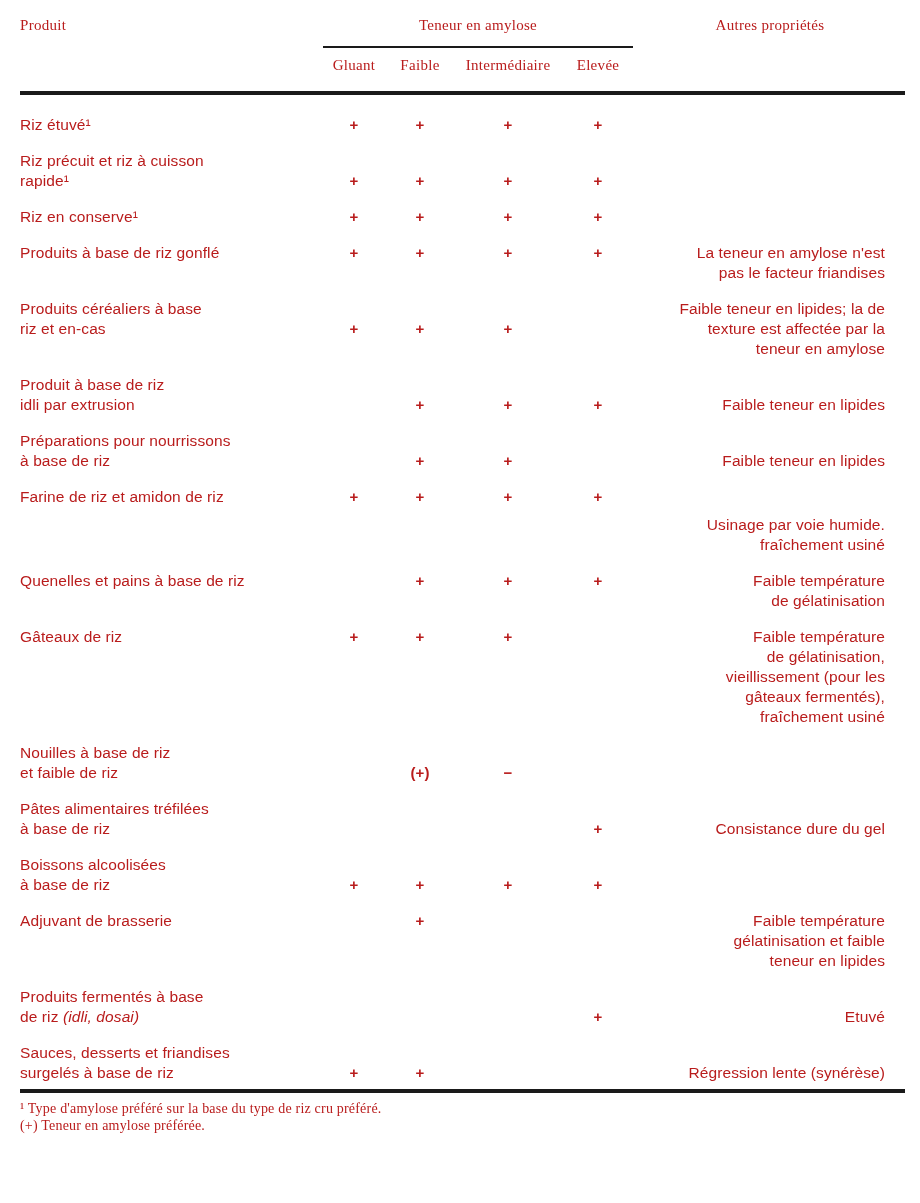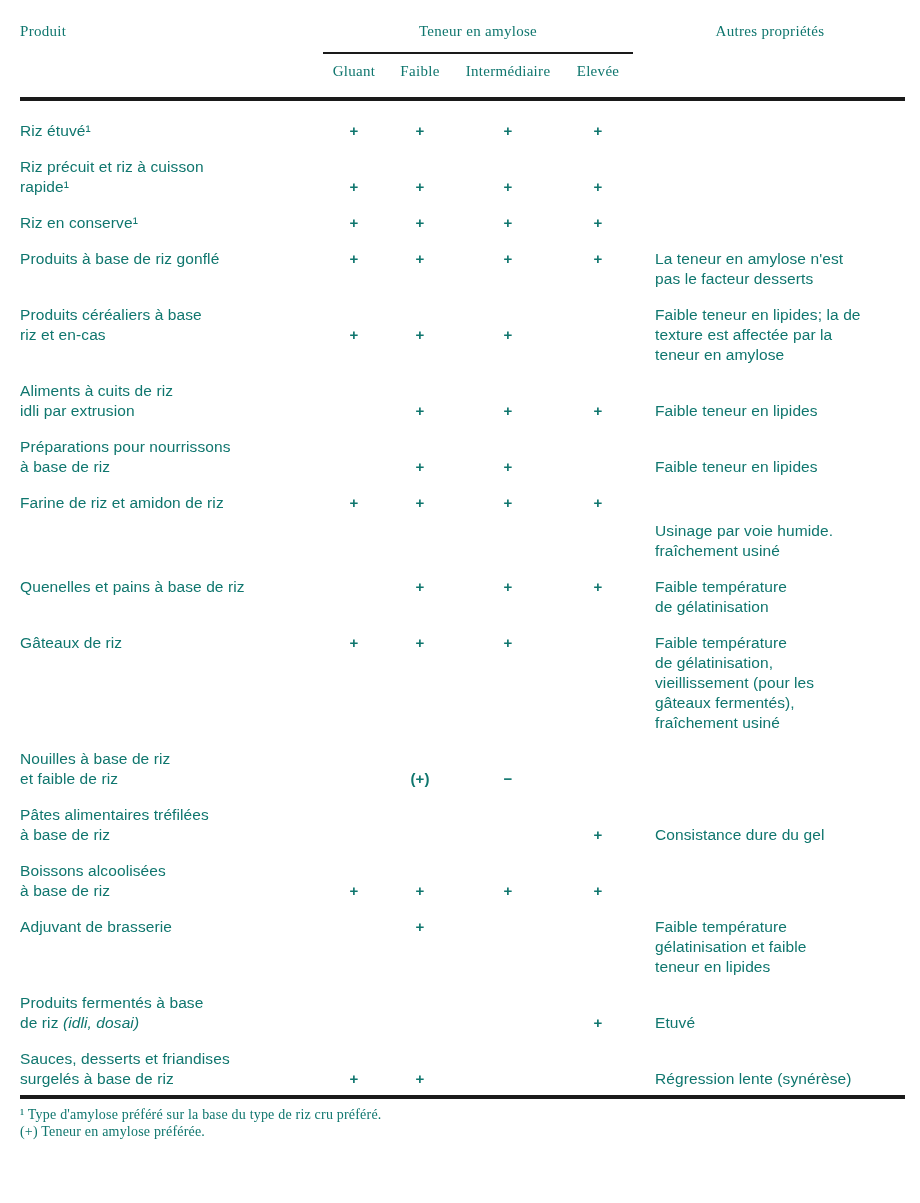--- a/index.html
+++ b/index.html
@@ -1,23 +1,23 @@
 <!DOCTYPE html>
 <html><head>
 <meta charset="utf-8">
 <style>
   html, body { margin: 0; padding: 0; background: #ffffff; }
   .page {
     position: relative;
     width: 920px;
     height: 1203px;
     box-sizing: border-box;
-    padding: 12px 15px 0 20px;
+    padding: 6px 15px 0 20px;
     background: #ffffff;
-    color: #0f766e;
+    color: #b91c1c;
     overflow: hidden;
     font-family: "Liberation Sans", sans-serif;
   }
   
   .thead {
     border-bottom: 4px solid #1a1a1a;
     padding-top: 9px;
     width: 885px;
     box-sizing: border-box;
   }
@@ -57,21 +57,21 @@
     line-height: 20px;
     letter-spacing: 0.1px;
   }
   .cell { box-sizing: border-box; }
   .line { min-height: 20px; }
   .mark {
     text-align: center;
     font-weight: 700;
     font-size: 15px;
   }
-  .autres { padding-left: 21px; }
+  .autres { padding-left: 21px; text-align: right; }
   .it { font-style: italic; }
   
   .tfoot {
     border-top: 4px solid #1a1a1a;
     margin-top: 6px;
     padding-top: 7px;
     width: 885px;
     box-sizing: border-box;
     font-family: "Liberation Serif", serif;
     font-size: 14px;
@@ -136,41 +136,41 @@
       <div class="trow">
         <div class="cell product">
           <div class="line">Produits à base de riz gonflé</div>
         </div>
         <div class="cell mark" style="padding-top: 0px;">+</div>
         <div class="cell mark" style="padding-top: 0px;">+</div>
         <div class="cell mark" style="padding-top: 0px;">+</div>
         <div class="cell mark" style="padding-top: 0px;">+</div>
         <div class="cell autres" style="padding-top: 0px;">
           <div class="line">La teneur en amylose n'est</div>
-          <div class="line">pas le facteur desserts</div>
+          <div class="line">pas le facteur friandises</div>
         </div>
       </div>
       <div class="trow">
         <div class="cell product">
           <div class="line">Produits céréaliers à base</div>
           <div class="line">riz et en-cas</div>
         </div>
         <div class="cell mark" style="padding-top: 20px;">+</div>
         <div class="cell mark" style="padding-top: 20px;">+</div>
         <div class="cell mark" style="padding-top: 20px;">+</div>
         <div class="cell mark" style="padding-top: 20px;"></div>
         <div class="cell autres" style="padding-top: 0px;">
           <div class="line">Faible teneur en lipides; la de</div>
           <div class="line">texture est affectée par la</div>
           <div class="line">teneur en amylose</div>
         </div>
       </div>
       <div class="trow">
         <div class="cell product">
-          <div class="line">Aliments à cuits de riz</div>
+          <div class="line">Produit à base de riz</div>
           <div class="line">idli par extrusion</div>
         </div>
         <div class="cell mark" style="padding-top: 20px;"></div>
         <div class="cell mark" style="padding-top: 20px;">+</div>
         <div class="cell mark" style="padding-top: 20px;">+</div>
         <div class="cell mark" style="padding-top: 20px;">+</div>
         <div class="cell autres" style="padding-top: 20px;">
           <div class="line">Faible teneur en lipides</div>
         </div>
       </div>

